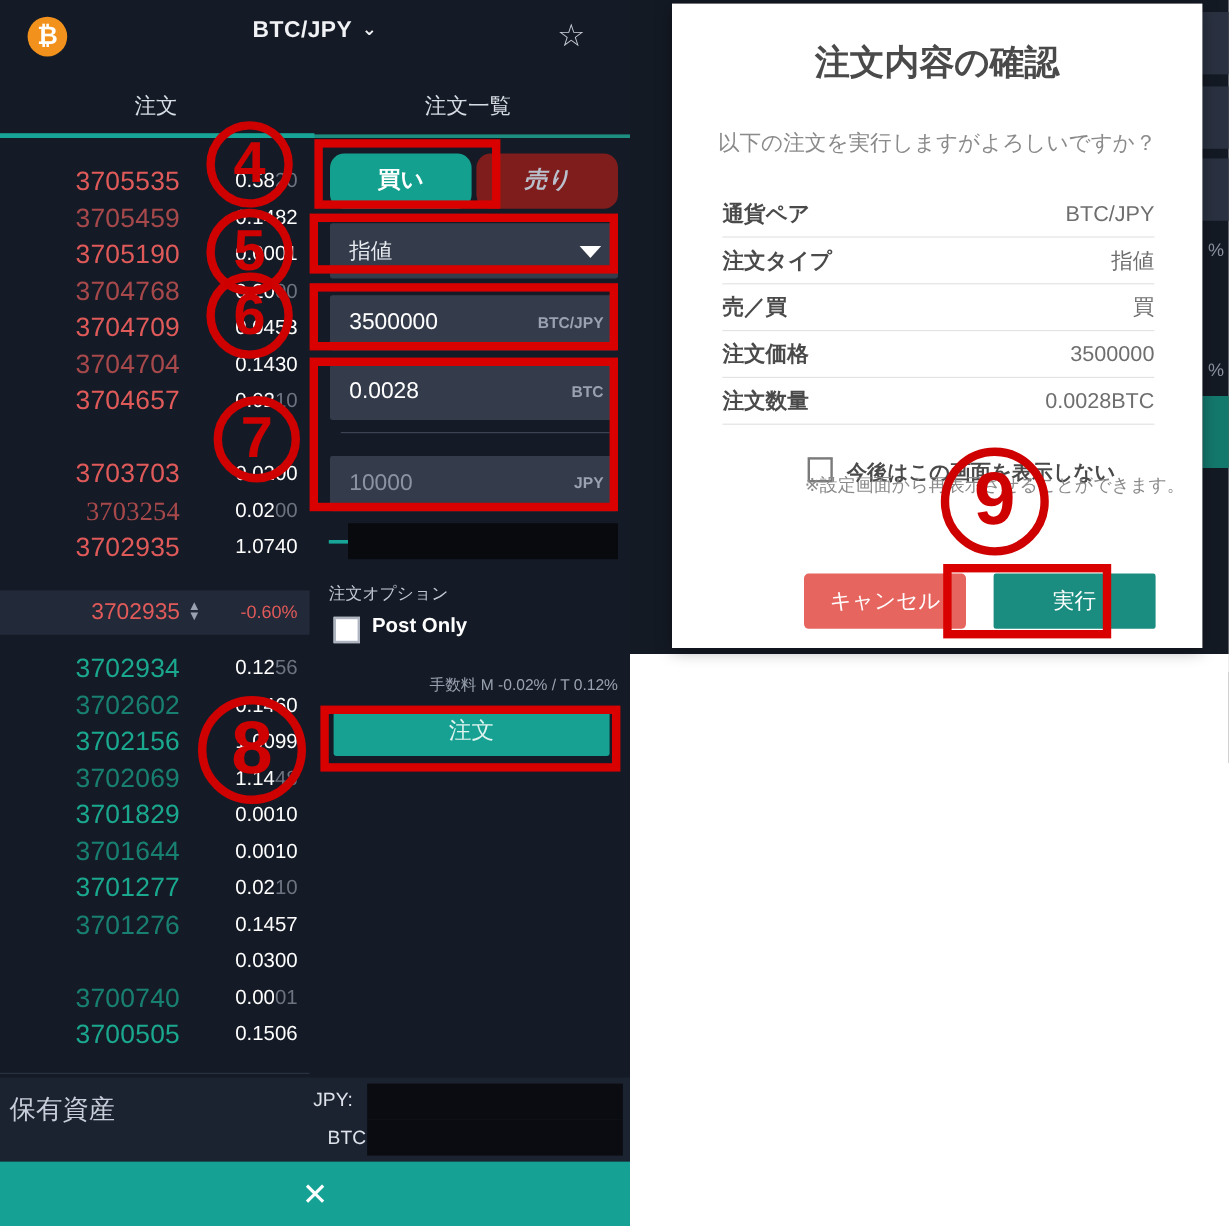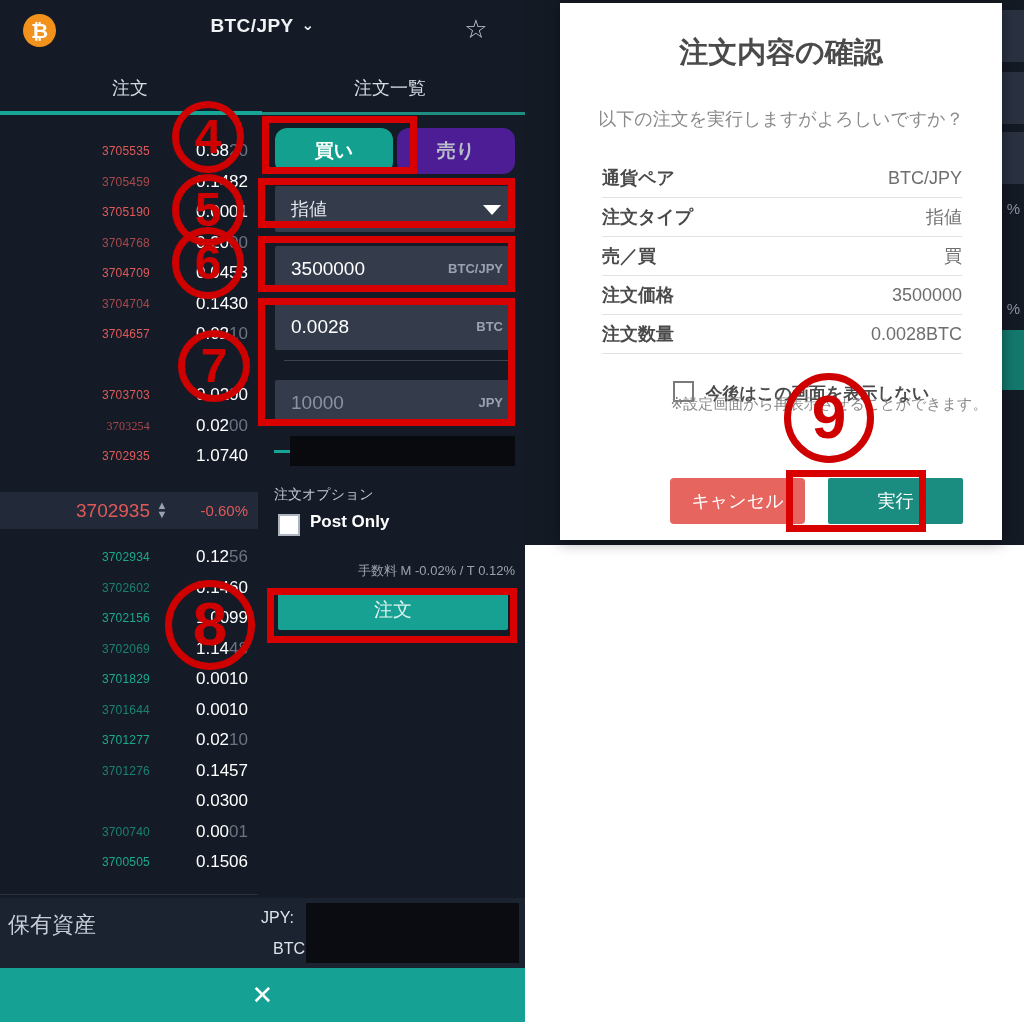--- a/index.html
+++ b/index.html
@@ -49,21 +49,21 @@
   .tab-underline{
     position:absolute;left:0;top:112px;width:525px;height:3px;background:#1d8e80;
   }
   .tab-underline-active{
     position:absolute;left:0;top:111px;width:262px;height:4px;background:#16a596;
   }
 
   
   .book{position:absolute;left:0;top:118px;width:258px;height:780px;}
   .bk-row{position:absolute;left:0;width:258px;height:30px;}
-  .bk-price{position:absolute;left:0;width:150px;text-align:right;font-size:12px;line-height:30px;letter-spacing:.2px;}
+  .bk-price{position:absolute;left:0;width:150px;text-align:right;font-size:22px;line-height:30px;letter-spacing:.2px;}
   .bk-amt{position:absolute;left:155px;width:93px;text-align:right;font-size:17px;line-height:30px;color:#ffffff;}
   .bk-amt .dim{color:#6d7380;}
   .ask .bk-price{color:#e05a5a;}
   .bid .bk-price{color:#1aa88f;}
 
   .mid-row{
     position:absolute;left:0;top:492px;width:258px;height:37px;background:#222938;
   }
   .mid-price{position:absolute;left:0;width:150px;text-align:right;font-size:19px;line-height:37px;color:#e05a5a;}
   .mid-arrows{position:absolute;left:155px;top:9px;width:14px;height:19px;color:#9aa2b1;font-size:11px;line-height:9px;text-align:center;}
@@ -72,21 +72,21 @@
   .book-sep{position:absolute;left:0;top:894px;width:258px;height:1px;background:#2a3140;}
 
   
   .form{position:absolute;left:262px;top:118px;width:263px;height:780px;background:#151b26;}
   .bs-row{position:absolute;left:13px;top:10px;width:240px;height:46px;}
   .bs-btn{
     position:absolute;top:0;width:118px;height:46px;line-height:46px;text-align:center;
     font-size:19px;font-weight:bold;border-radius:12px;
   }
   .bs-buy{left:0;background:#14a08e;color:#ffffff;}
-  .bs-sell{left:122px;background:#4c1d95;color:#b9c0cc;}
+  .bs-sell{left:122px;background:#7f1d1d;color:#b9c0cc;font-style:italic;}
 
   .sel{
     position:absolute;left:13px;top:68px;width:240px;height:46px;background:#343c4b;border-radius:2px;
   }
   .sel-label{position:absolute;left:16px;top:0;line-height:46px;color:#e8ebf0;font-size:18px;}
   .sel-caret{position:absolute;right:14px;top:19px;width:0;height:0;
     border-left:9px solid transparent;border-right:9px solid transparent;border-top:10px solid #ffffff;}
 
   .fld{
     position:absolute;left:13px;width:240px;height:46px;background:#343c4b;border-radius:2px;

